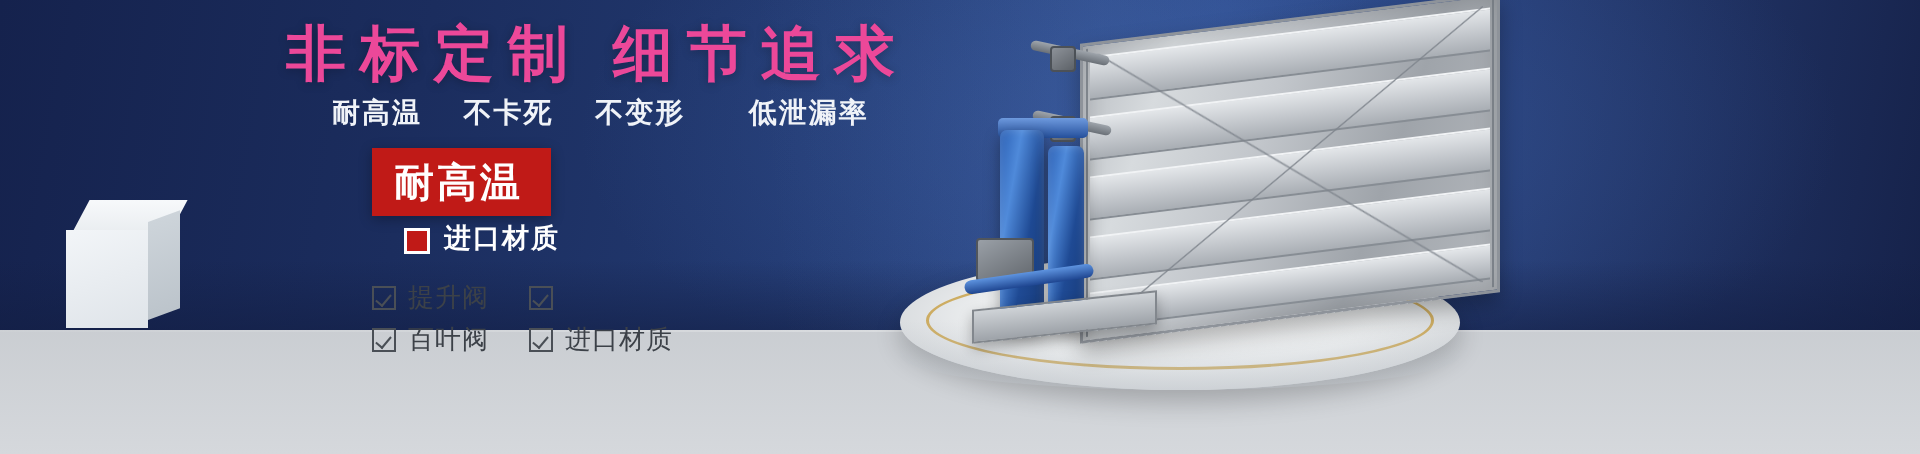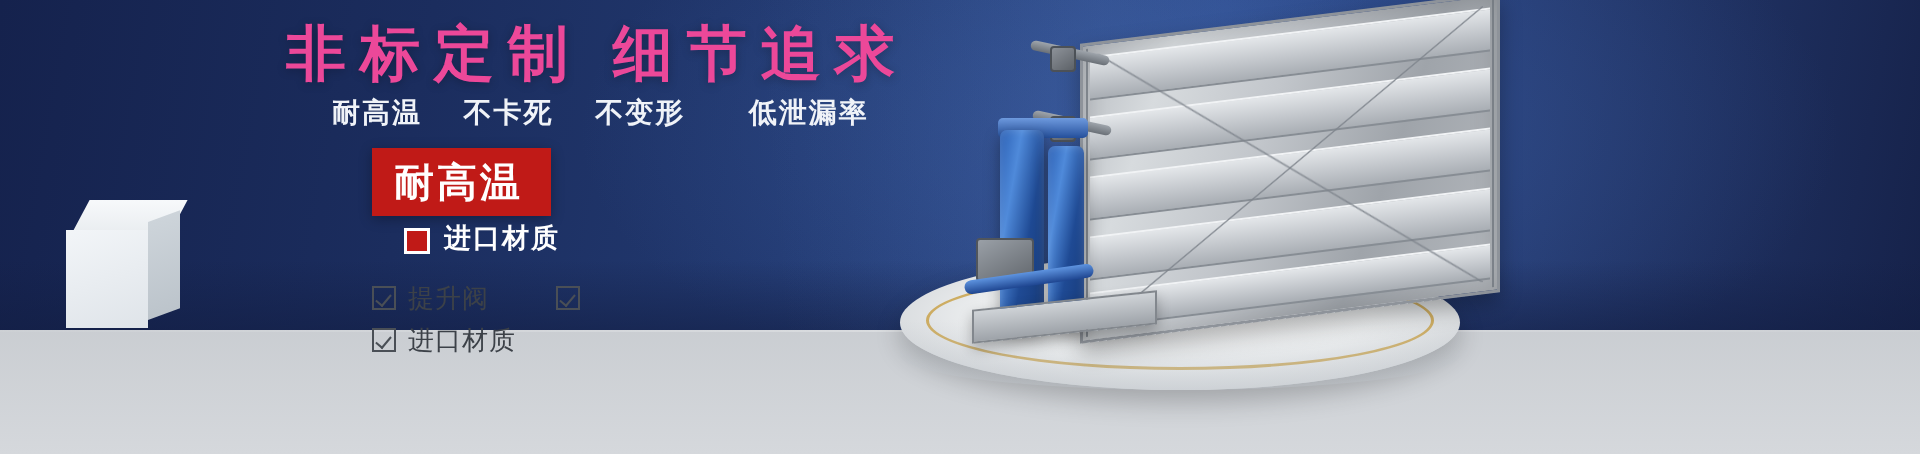--- a/index.html
+++ b/index.html
@@ -105,21 +105,21 @@
   }
   .bullet .txt{
     color:#ffffff; font-size:27px; line-height:32px;
     letter-spacing:2px; white-space:nowrap; font-weight:700;
   }
 
   
   .checklist{
     position:absolute; left:372px; top:283px;
     display:grid; grid-template-columns:auto auto;
-    column-gap:40px; row-gap:12px;
+    column-gap:40px; row-gap:12px;font-family:Liberation Serif, serif;
   }
   .chk{ display:flex; align-items:center; gap:12px; }
   .chk .box{
     width:24px; height:24px; flex:none;
     border:2px solid #4a4f56; position:relative;
   }
   .chk .box::after{
     content:"";
     position:absolute; left:5px; top:3px;
     width:7px; height:13px;
@@ -284,20 +284,24 @@
     </div>
   </div>
 
   <div class="checklist">
     <div class="chk">
       <span class="box"></span>
       <span class="txt">提升阀</span>
     </div>
     <div class="chk">
       <span class="box"></span>
+    </div>
+    <div class="chk">
+      <span class="box"></span>
+      <span class="txt">百叶阀</span>
     </div>
     <div class="chk">
       <span class="box"></span>
       <span class="txt">进口材质</span>
     </div>
   </div>
 
   <div class="product">
     <div class="platform"></div>
 

